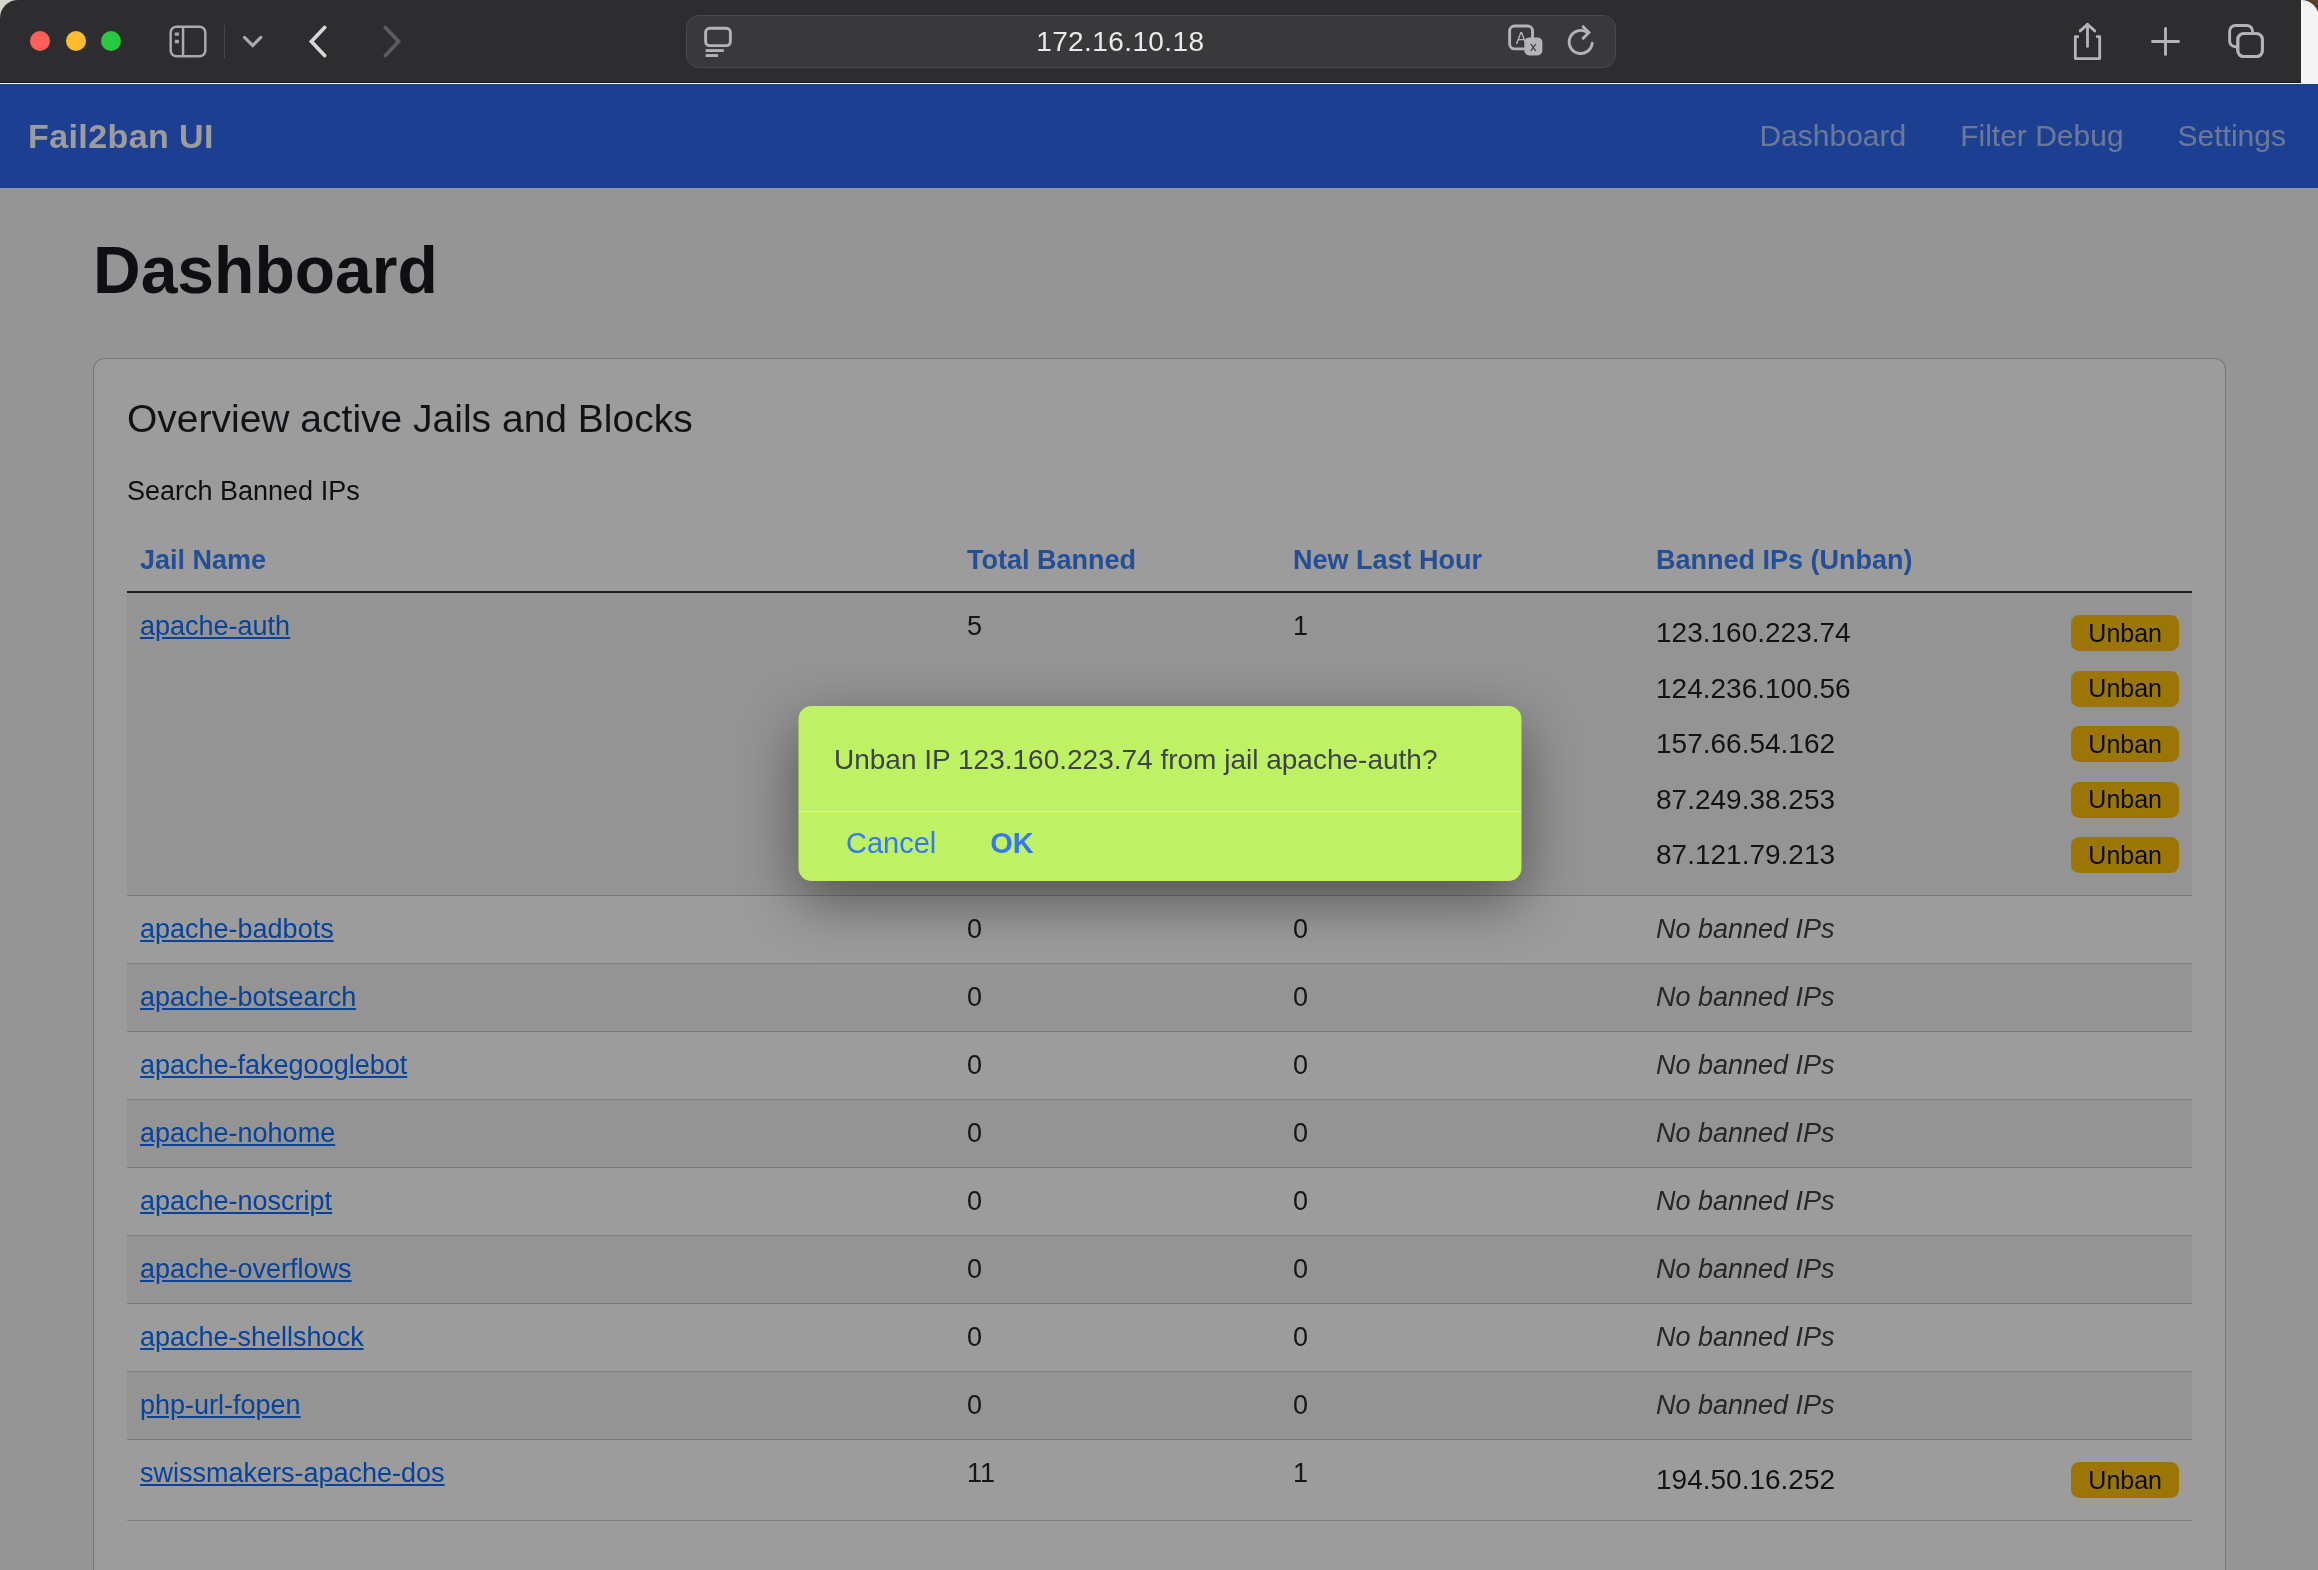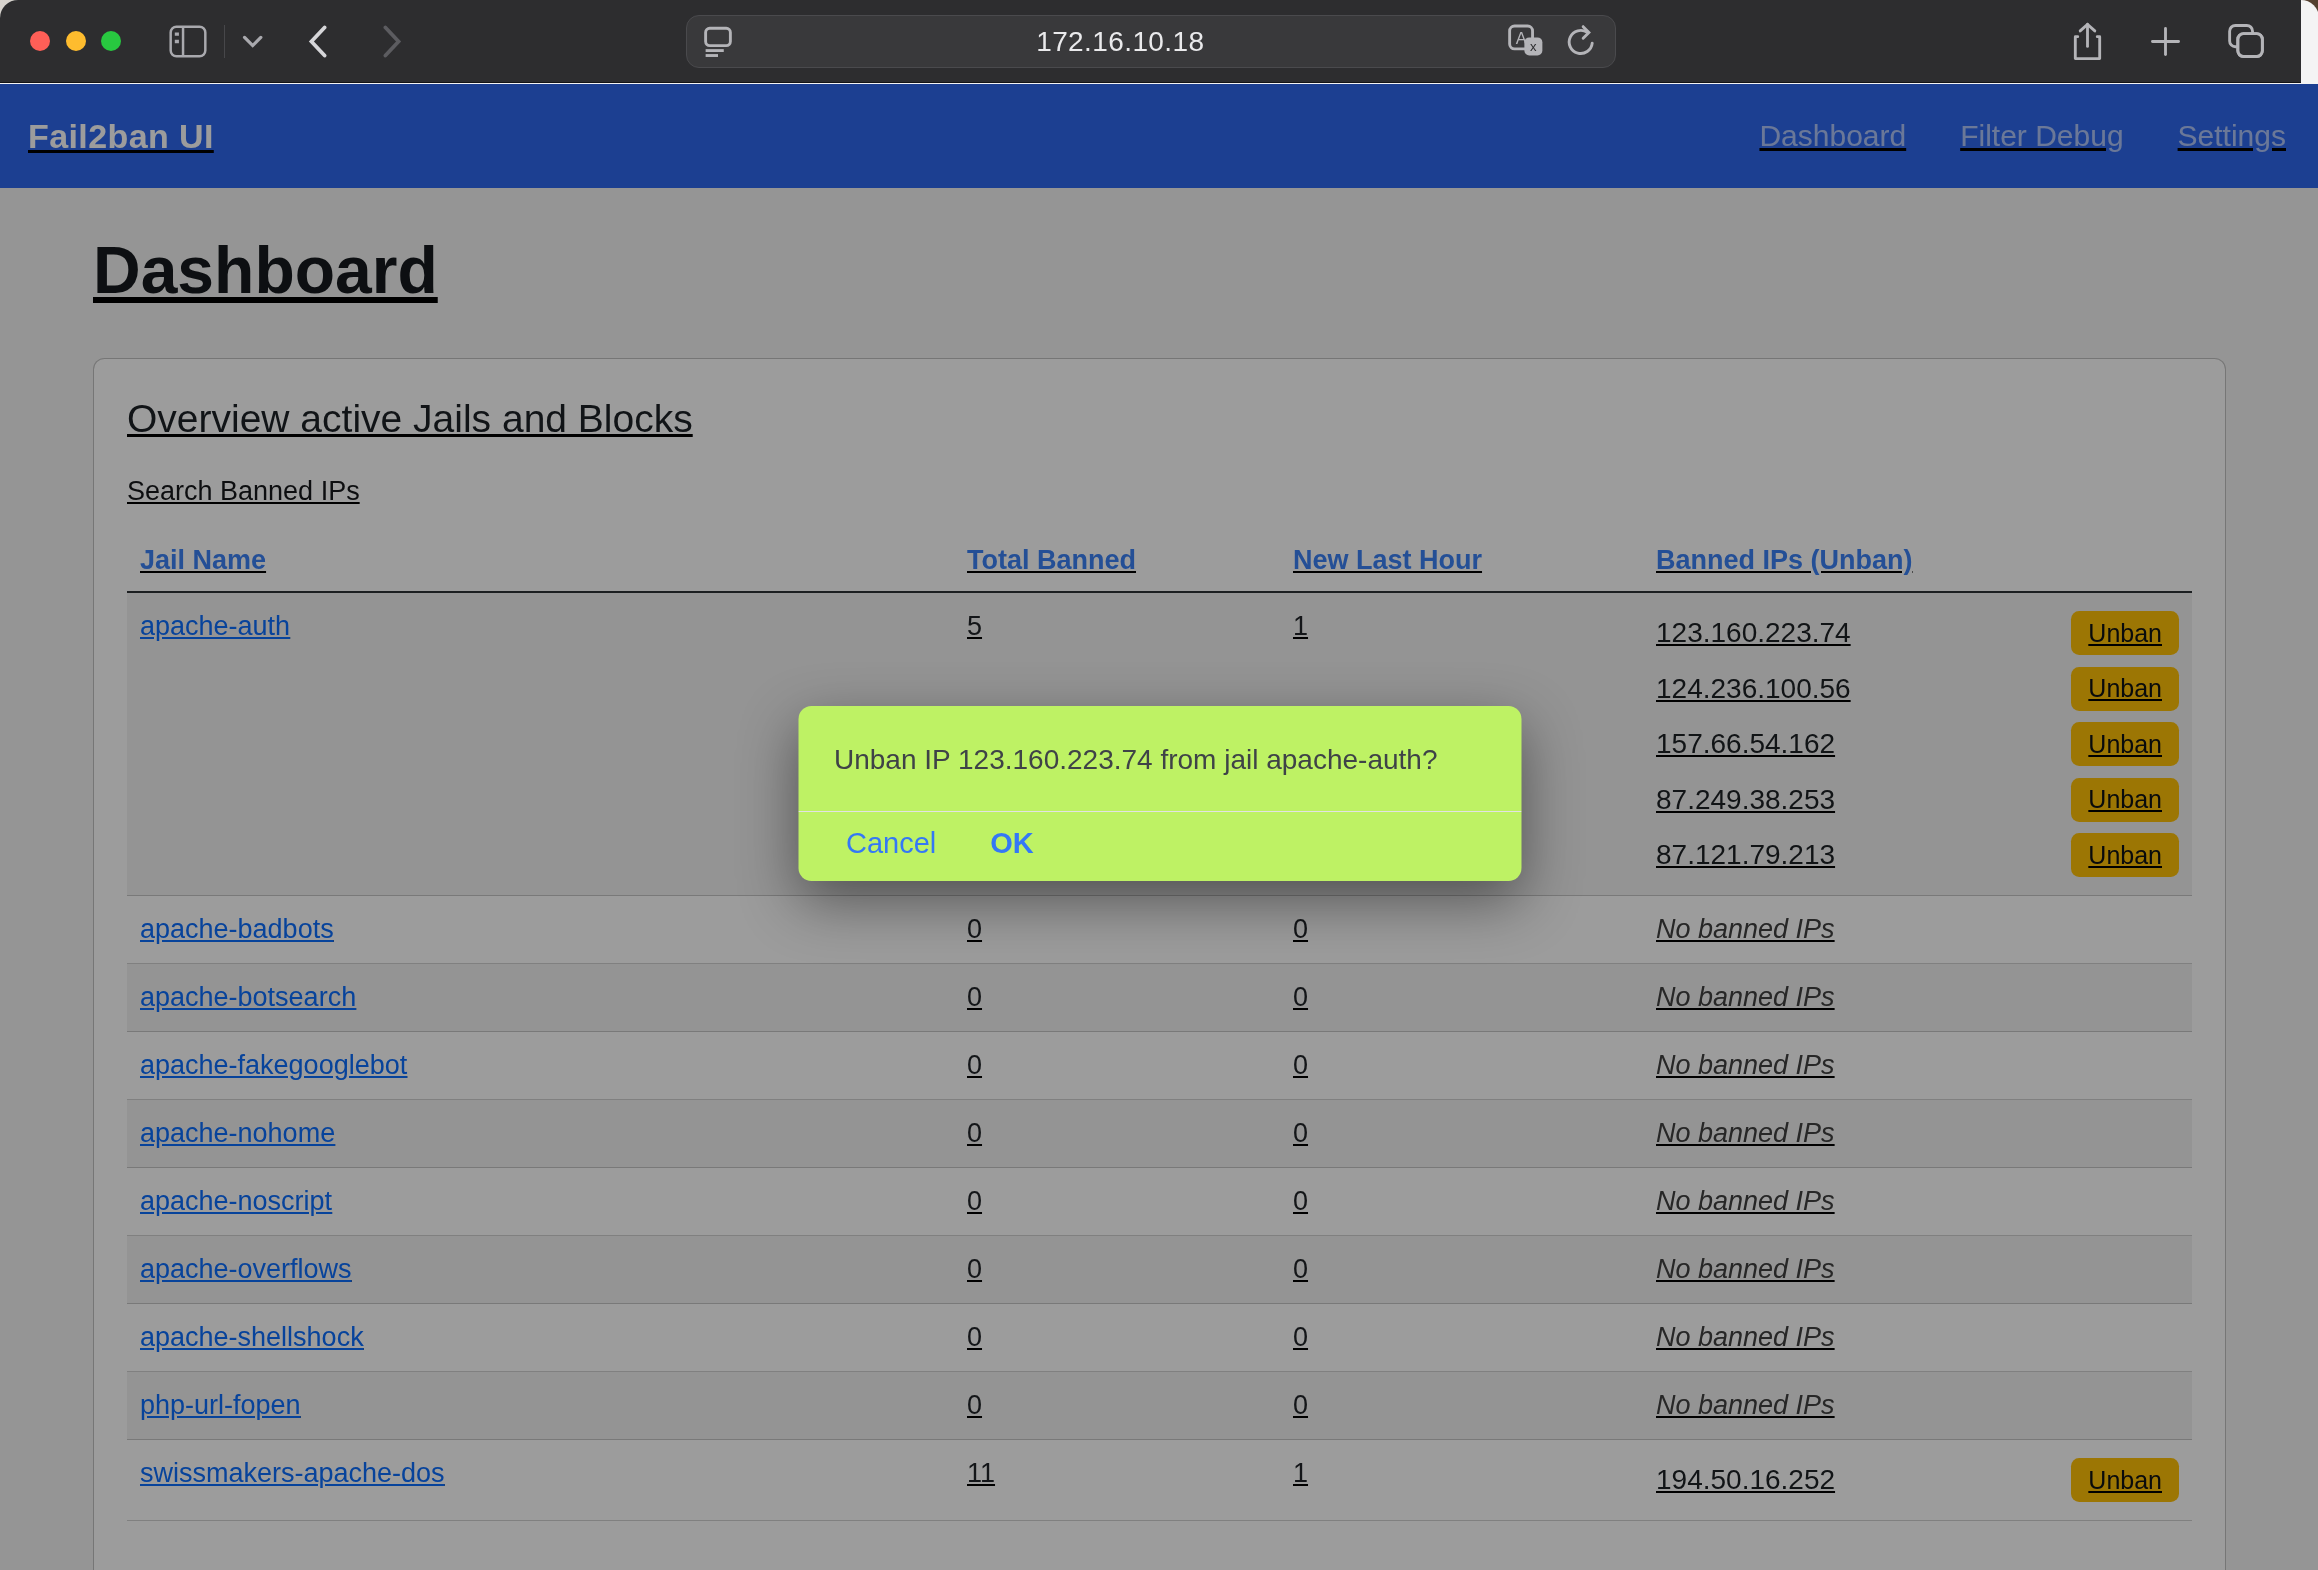--- a/index.html
+++ b/index.html
@@ -27,21 +27,21 @@
   .urlbar{
     position:absolute;left:50%;top:15px;transform:translateX(-50%);
     width:930px;height:53px;background:#39393b;border:0.8px solid #4a4a4d;
     border-radius:13px;display:flex;align-items:center;padding:0 16.4px;box-sizing:border-box;
   }
   .url-text{flex:1;text-align:center;font-size:28px;color:#eaeaec;letter-spacing:0.4px;}
   .url-right{display:flex;align-items:center;gap:21.4px;}
   .chrome-right{position:absolute;right:36px;top:0;height:82px;display:flex;align-items:center;gap:46px;}
   .icon{display:inline-flex;align-items:center;justify-content:center;}
   
-  .webpage{position:absolute;top:84px;left:0;right:0;bottom:0;background:var(--page-bg,#f4f4f4);overflow:hidden;text-decoration:underline;}
+  .webpage{position:absolute;top:84px;left:0;right:0;bottom:0;background:var(--page-bg,#f4f4f4);overflow:hidden;}
   .navbar{
     height:104px;background:var(--navbar-bg,#2e68ee);display:flex;align-items:center;
     padding:0 28px;box-sizing:border-box;
   }
   .brand{color:#fff;font-size:34px;font-weight:700;letter-spacing:0.4px;}
   .nav-links{margin-left:auto;display:flex;gap:54px;margin-right:5px;}
   .nav-link{color:rgba(255,255,255,.62);font-size:30px;text-decoration:none;}
   .content{padding:0 93px;}
   .page-title{font-size:66px;font-weight:600;color:#161a1e;margin:48px 0 0 0;line-height:1.05;}
   .card{
@@ -65,21 +65,21 @@
   td{
     font-size:27px;color:#212529;padding:18px 13px;vertical-align:top;
     border-bottom:0.8px solid rgba(0,0,0,.18);
   }
   tr.striped td{background:rgba(0,0,0,.05);}
   .jail-link{color:var(--link,#0d6efd);text-decoration:underline;}
   ul.ip-list{list-style:none;margin:0;padding:0;display:flex;flex-direction:column;gap:11.5px;}
   ul.ip-list li{display:flex;align-items:center;justify-content:space-between;min-height:44px;}
   .ip{font-size:28px;color:#1d2125;}
   .unban-btn{
-    background:var(--warning-btn,#ffc107);border:none;border-radius:8.2px;height:44px;
+    background:var(--warning-btn,#ffc107);border:none;border-radius:8.2px;height:36px;
     padding:0 17px;font-size:25px;color:#101214;font-family:"Liberation Sans",sans-serif;cursor:pointer;
   }
   .empty-ips{font-style:italic;color:#404040;}
   
   .dim{position:absolute;inset:0;background:rgba(0,0,0,.39);z-index:50;}
   .modal{
     position:absolute;top:622px;left:50%;transform:translateX(-50%);
     width:723px;background:#bef264;border-radius:13px;z-index:100;
     box-shadow:0 20px 58px rgba(0,0,0,.45);overflow:hidden;
   }

